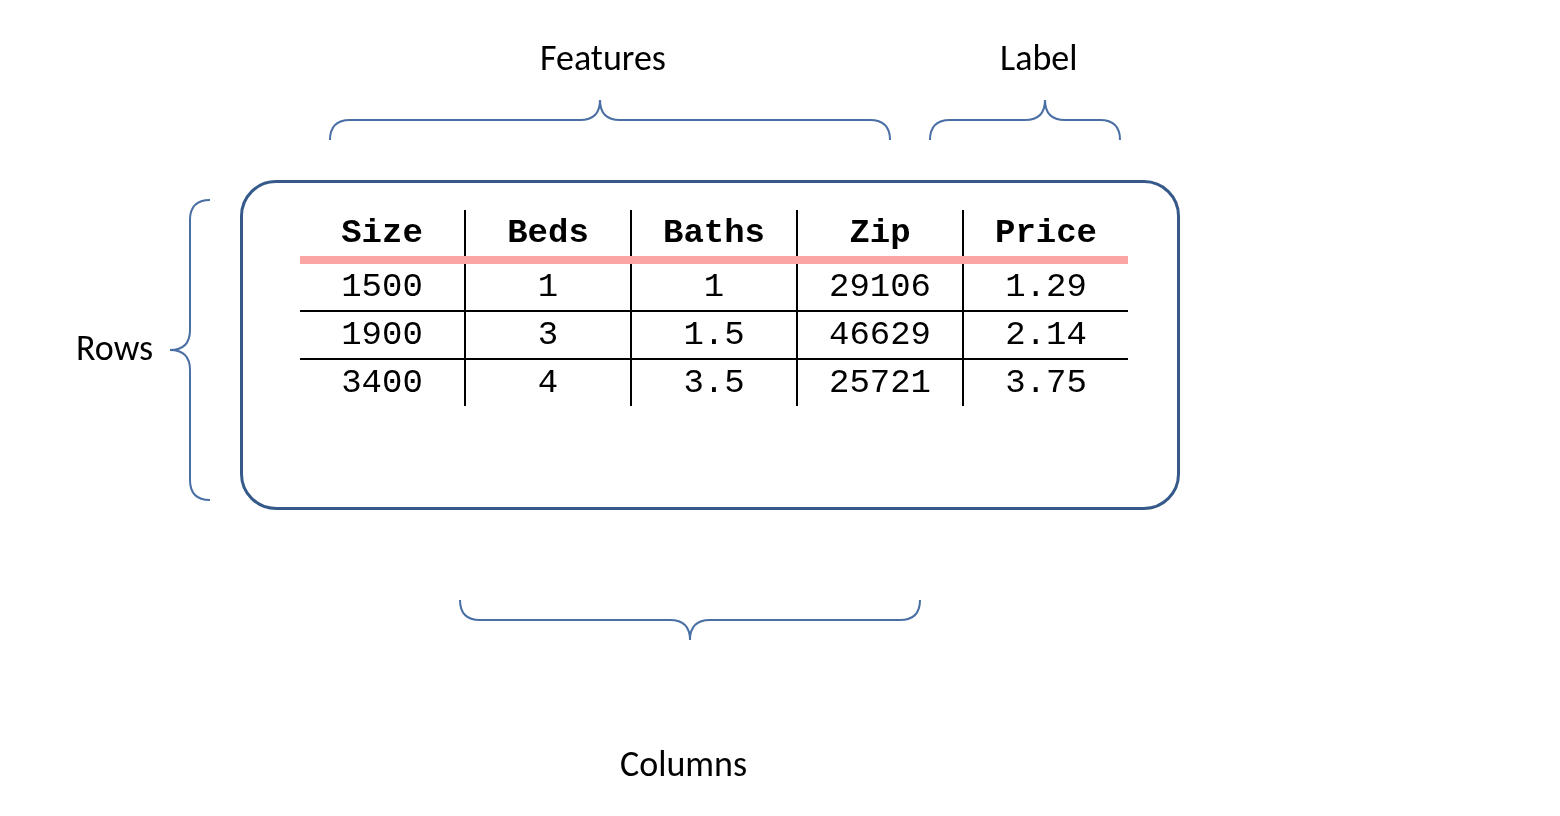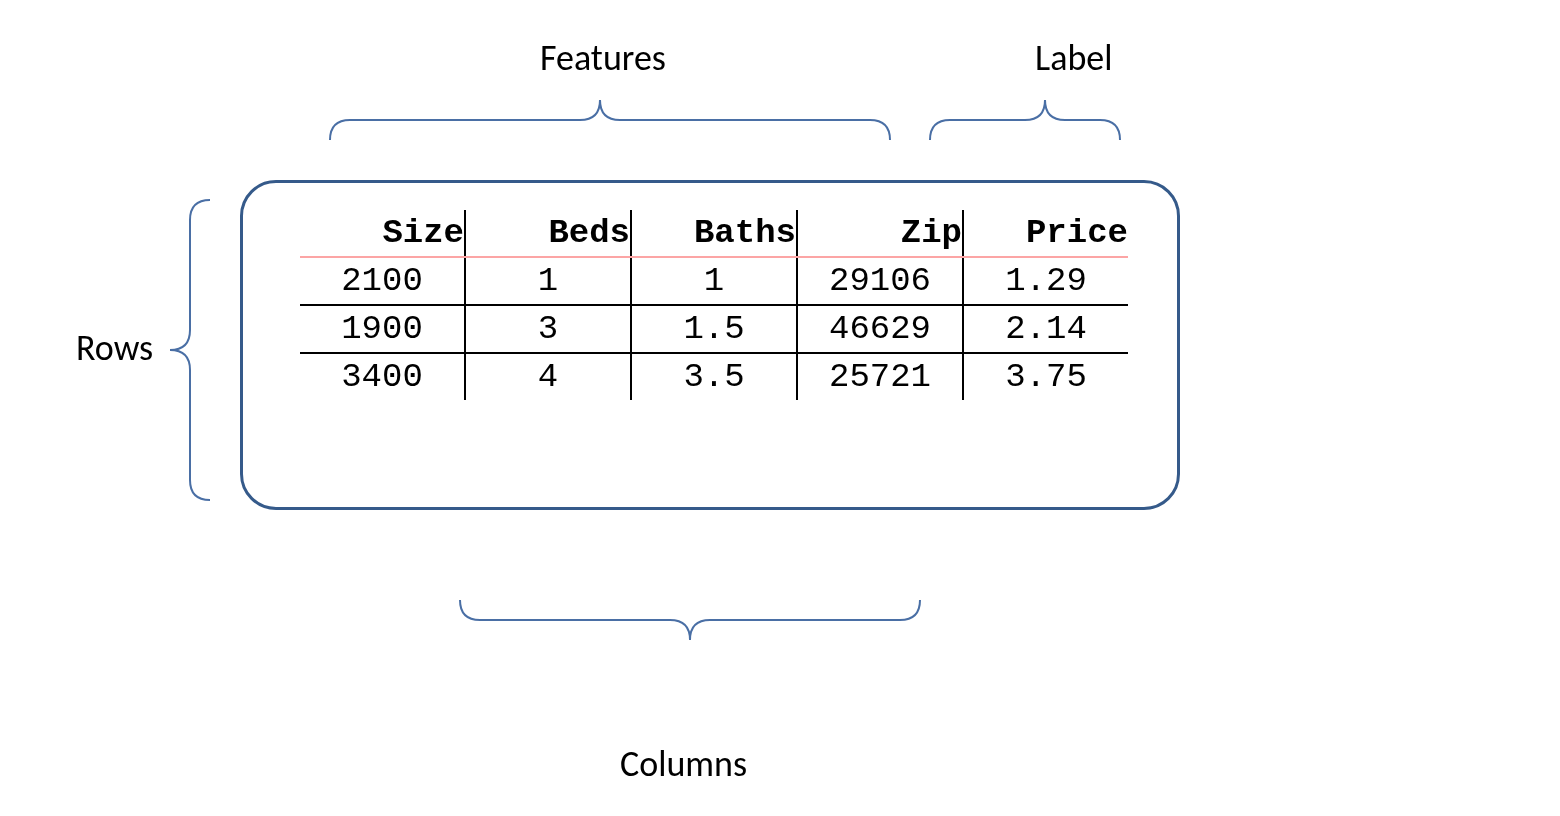--- a/index.html
+++ b/index.html
@@ -53,43 +53,42 @@
     text-align: center;
     padding: 4px 0;
     width: 164px;
     font-weight: normal;
   }
   .data-table th {
     font-weight: bold;
   }
   
   .data-table thead tr th {
-    border-bottom: 2px solid #fca5a5;
-    text-align: right;
+    border-bottom: 8px solid #fca5a5;
   }
   .data-table tbody tr td {
     border-bottom: 2px solid #000;
   }
   .data-table tbody tr:last-child td {
     border-bottom: none;
   }
   
   .data-table th + th,
   .data-table td + td {
     border-left: 2px solid #000;
   }
 </style>
 </head>
 <body>
 
 <div class="canvas">
 
   <div class="label" style="left:540px; top:40px;">Features</div>
 
-  <div class="label" style="left:1035px; top:40px;">Label</div>
+  <div class="label" style="left:1000px; top:40px;">Label</div>
 
   <div class="label" style="left:76px; top:330px;">Rows</div>
 
   <div class="label" style="left:620px; top:710px;margin-top:36px;">Columns</div>
 
   <svg class="overlay">
 
     <path d="M 330 140
          Q 330 120 350 120
          L 580 120
@@ -130,21 +129,21 @@
       <tr>
         <th>Size</th>
         <th>Beds</th>
         <th>Baths</th>
         <th>Zip</th>
         <th>Price</th>
       </tr>
     </thead>
     <tbody>
       <tr>
-        <td>2100</td>
+        <td>1500</td>
         <td>1</td>
         <td>1</td>
         <td>29106</td>
         <td>1.29</td>
       </tr>
       <tr>
         <td>1900</td>
         <td>3</td>
         <td>1.5</td>
         <td>46629</td>

